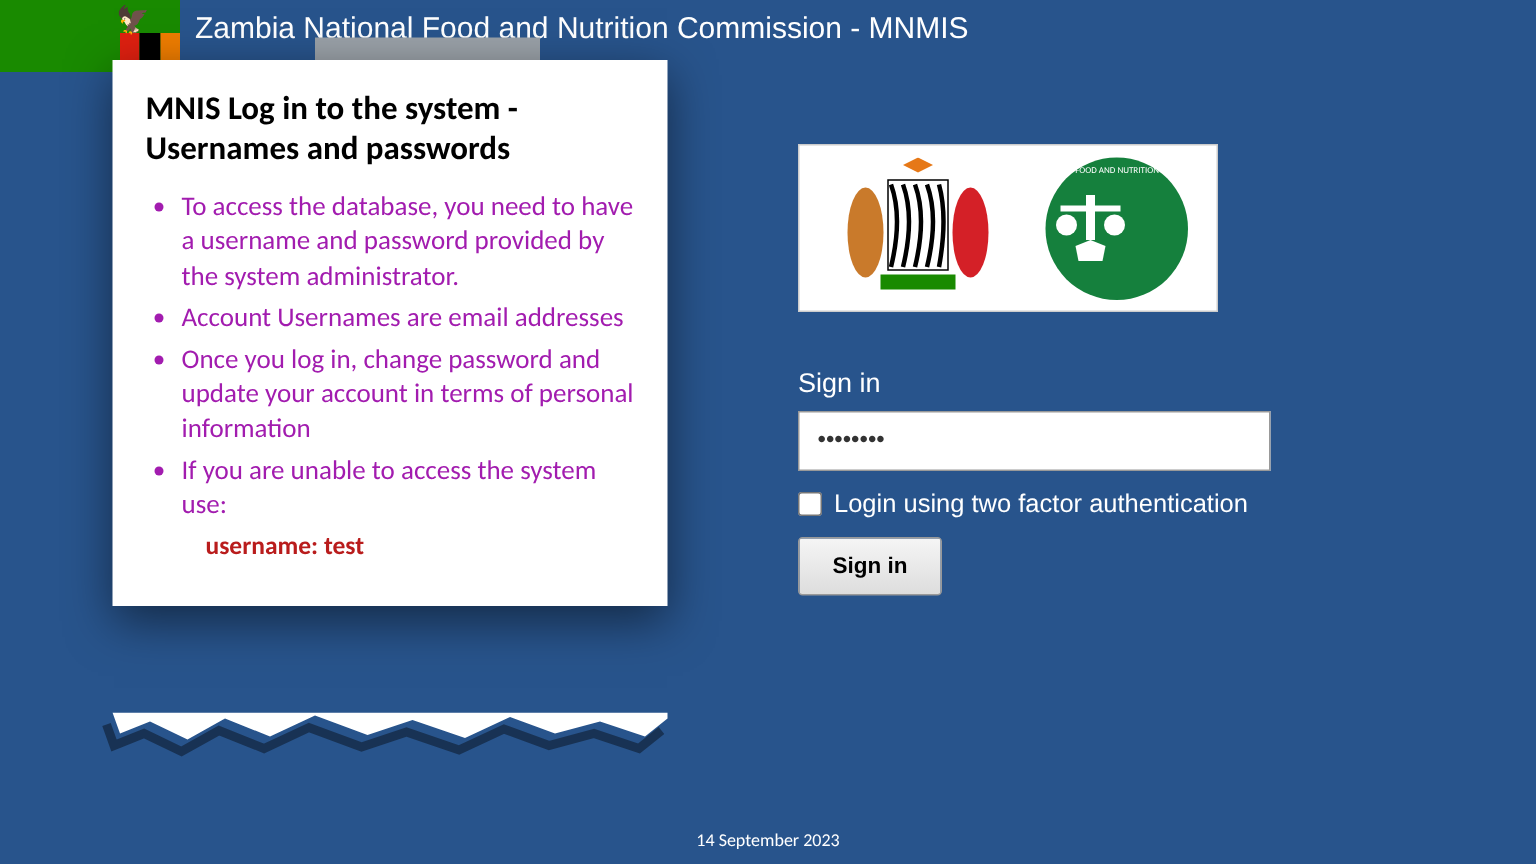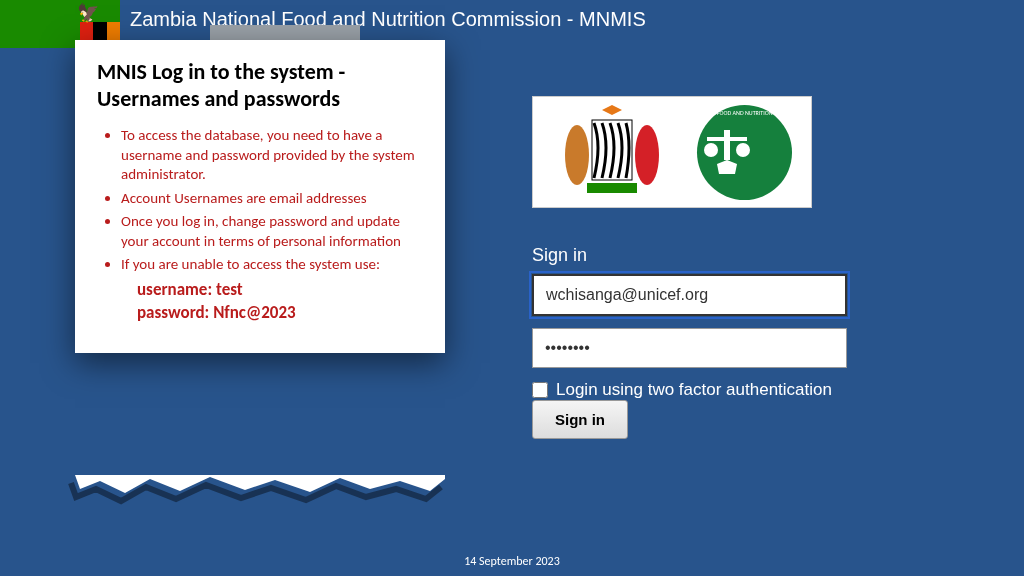--- a/index.html
+++ b/index.html
@@ -55,23 +55,23 @@
   .paper h2 {
     font-size: 22px;
     font-weight: bold;
     text-align: left;
     margin-bottom: 14px;
     color: #000;
   }
   .paper ul {
     list-style: disc;
     padding-left: 24px;
-    font-size: 15px;
+    font-size: 18px;
     line-height: 1.3;
-    color: #b91c1c;
+    color: #a21caf;
   }
   .paper ul li { margin-bottom: 4px; }
   .paper .indent {
     padding-left: 40px;
     font-size: 17px;
     color: #b91c1c;
     margin-top: 2px;
     font-weight: bold;
   }
   .paper-tear {
@@ -130,21 +130,21 @@
   }
   .signin input[type="password"] {
     border: 1px solid #999;
     margin-bottom: 12px;
   }
   .checkbox-row {
     display: flex;
     align-items: center;
     gap: 8px;
     font-size: 17px;
-    margin-bottom: 0;
+    margin-bottom: 12px;
     font-family: Arial, sans-serif;
   }
   .checkbox-row input {
     width: 16px; height: 16px;
   }
   .signin-btn {
     padding: 10px 22px;
     font-size: 15px;
     font-weight: bold;
     font-family: Arial, sans-serif;
@@ -180,21 +180,20 @@
 
 <div class="paper">
   <h2>MNIS Log in to the system - Usernames and passwords</h2>
   <ul>
     <li>To access the database, you need to have a username and password provided by the system administrator.</li>
     <li>Account Usernames are email addresses</li>
     <li>Once you log in, change password and update your account in terms of personal information</li>
     <li>If you are unable to access the system use:</li>
   </ul>
   <div class="indent">username: test</div>
-  <div class="indent">password: Nfnc@2023</div>
 </div>
 
 <svg class="paper-tear" viewBox="0 0 400 30" preserveAspectRatio="none">
   <path d="M15 0 L20 14 L40 6 L65 18 L90 4 L120 16 L150 2 L185 15 L215 5 L250 17 L280 3 L310 14 L340 6 L370 16 L385 4 L385 0 Z" fill="#fff"></path>
   <path d="M15 0 L20 14 L40 6 L65 18 L90 4 L120 16 L150 2 L185 15 L215 5 L250 17 L280 3 L310 14 L340 6 L370 16 L385 4" fill="none" stroke="rgba(0,0,0,0.4)" stroke-width="6" transform="translate(-4,8)"></path>
 </svg>
 
 <div class="logo-box">
   <svg class="coat" viewBox="0 0 120 95">
     <ellipse cx="25" cy="50" rx="12" ry="30" fill="#c97a2b"></ellipse>
@@ -211,21 +210,20 @@
       <rect x="10" y="15" width="40" height="4" fill="#fff"></rect>
       <circle cx="14" cy="28" r="7" fill="#fff"></circle>
       <circle cx="46" cy="28" r="7" fill="#fff"></circle>
       <path d="M20 42 L30 38 L40 42 L38 52 L22 52 Z" fill="#fff"></path>
     </svg>
   </div>
 </div>
 
 <div class="signin">
   <div class="signin-title">Sign in</div>
-  <input type="text" value="wchisanga@unicef.org" style="">
   <input type="password" value="••••••••" style="">
   <label class="checkbox-row">
     <input type="checkbox" style="">
     <span>Login using two factor authentication</span>
   </label>
   <button class="signin-btn">Sign in</button>
 </div>
 
 <div class="footer-date">14 September 2023</div>
 

